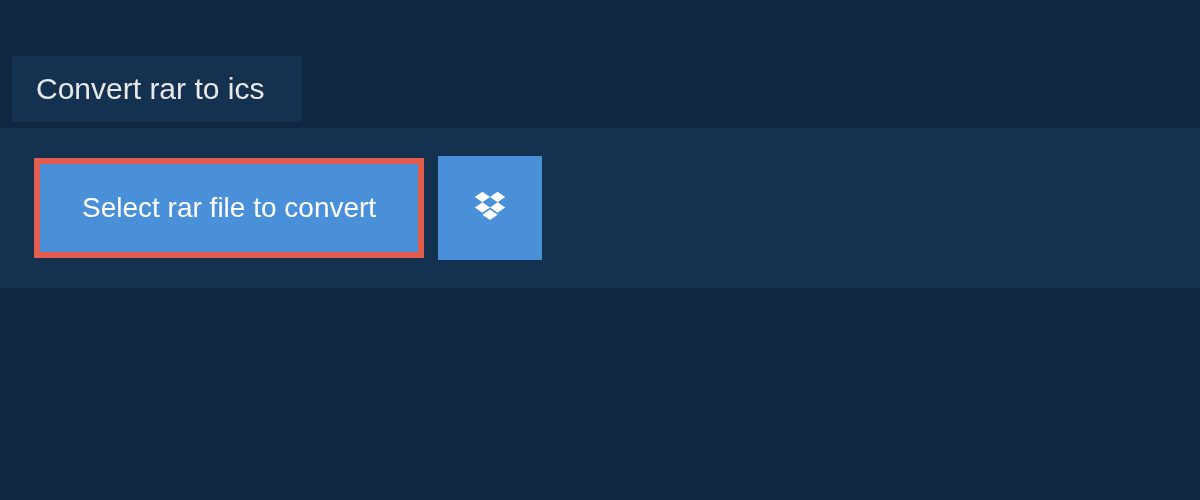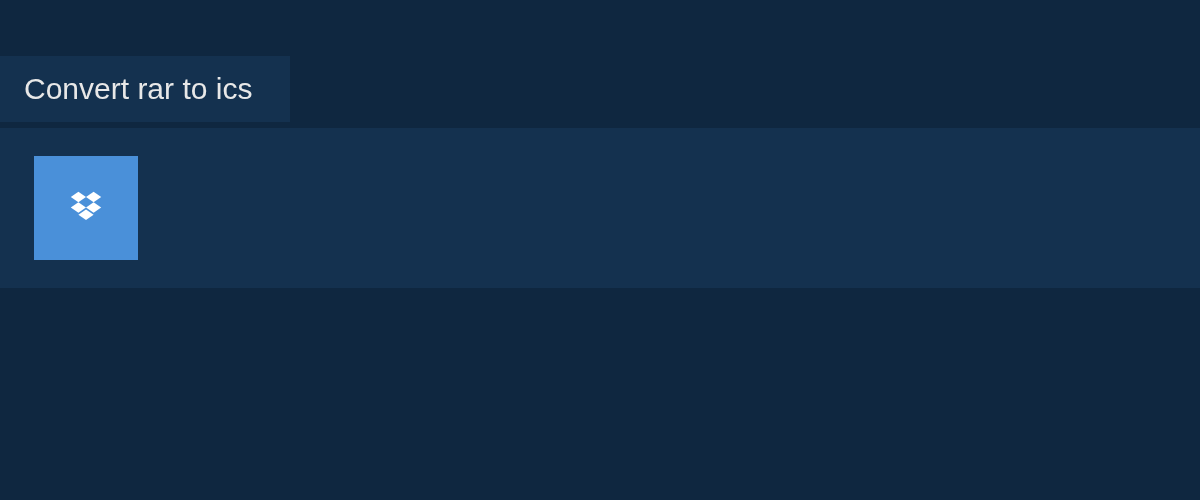--- a/index.html
+++ b/index.html
@@ -16,21 +16,21 @@
       overflow: hidden;
     }
     .page-container {
       width: 100%;
       height: 100%;
       position: relative;
     }
     .tab-header {
       position: absolute;
       top: 56px;
-      left: 0;
+      left: 12px;
       background: #14314f;
       padding: 16px 38px 16px 24px;
       color: #e8e8e8;
       font-size: 30px;
       font-weight: 300;
     }
     .panel {
       position: absolute;
       top: 128px;
       left: 0;
@@ -70,20 +70,23 @@
     }
   </style>
 </head>
 <body>
 
 <div class="page-container">
   <div class="tab-header">
     <span>Convert rar to ics</span>
   </div>
   <div class="panel">
+    <button class="select-button">
+      <span>Select rar file to convert</span>
+    </button>
     <div class="dropbox-button">
       <svg viewBox="0 0 40 40">
         <path d="M12 3 L20 8.5 L12 14 L4 8.5 Z"></path>
         <path d="M28 3 L36 8.5 L28 14 L20 8.5 Z"></path>
         <path d="M4 19.5 L12 14 L20 19.5 L12 25 Z"></path>
         <path d="M20 19.5 L28 14 L36 19.5 L28 25 Z"></path>
         <path d="M12 27 L20 21.5 L28 27 L20 32.5 Z"></path>
       </svg>
     </div>
   </div>

